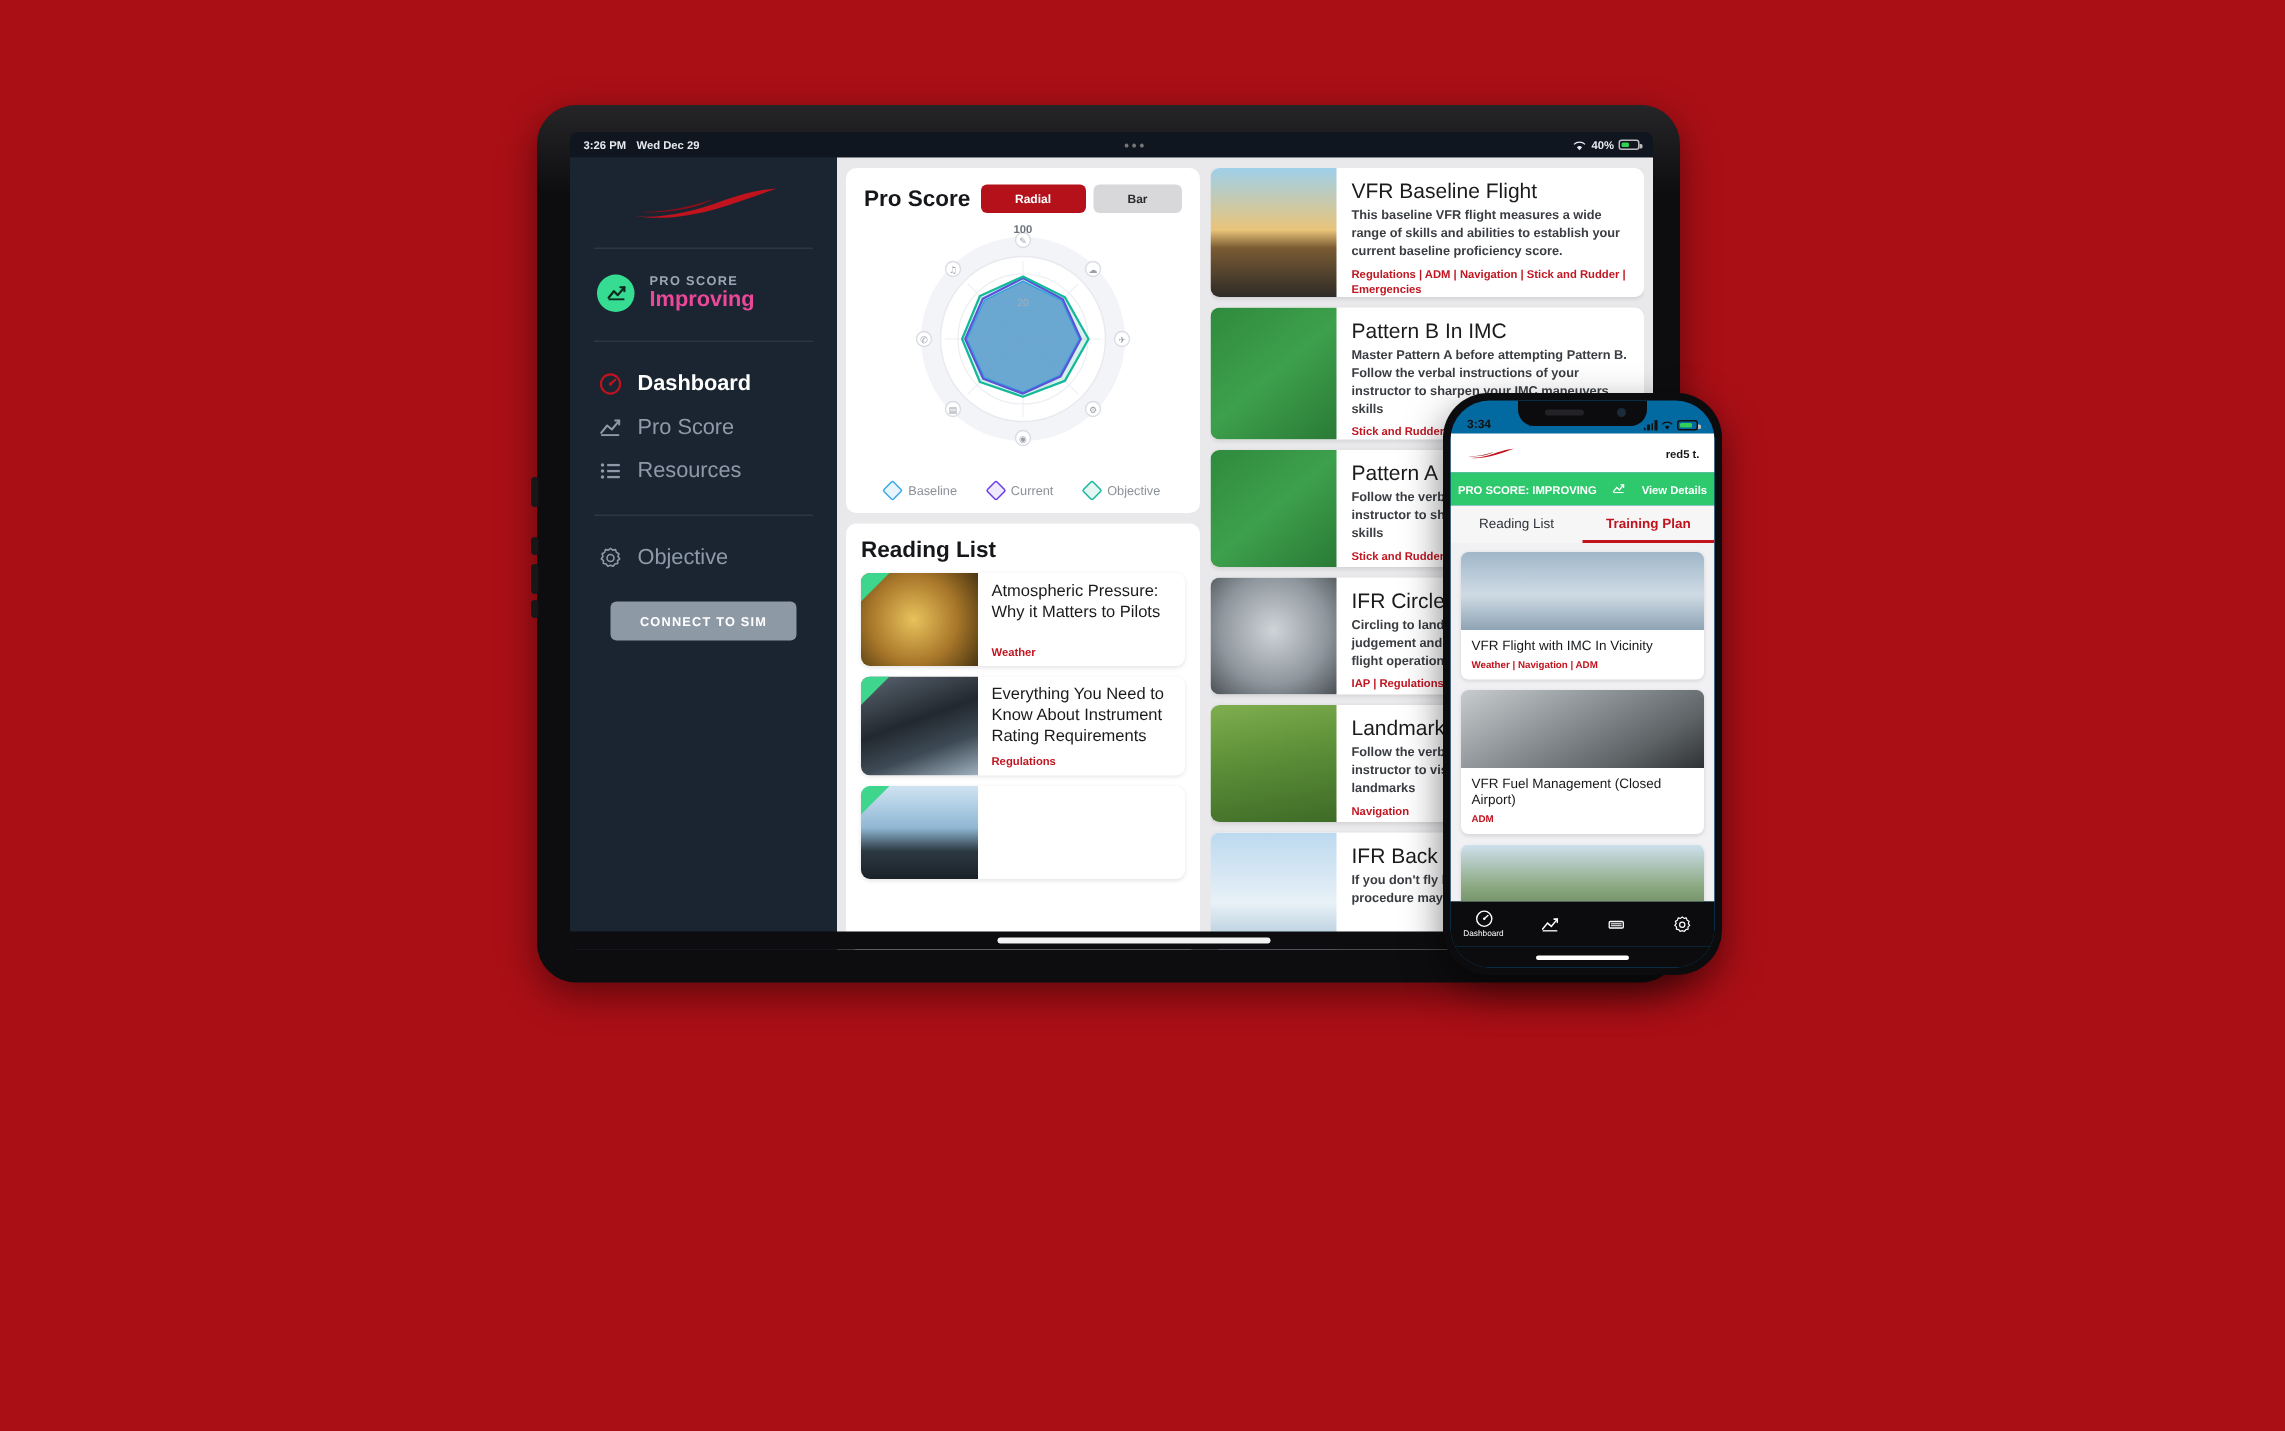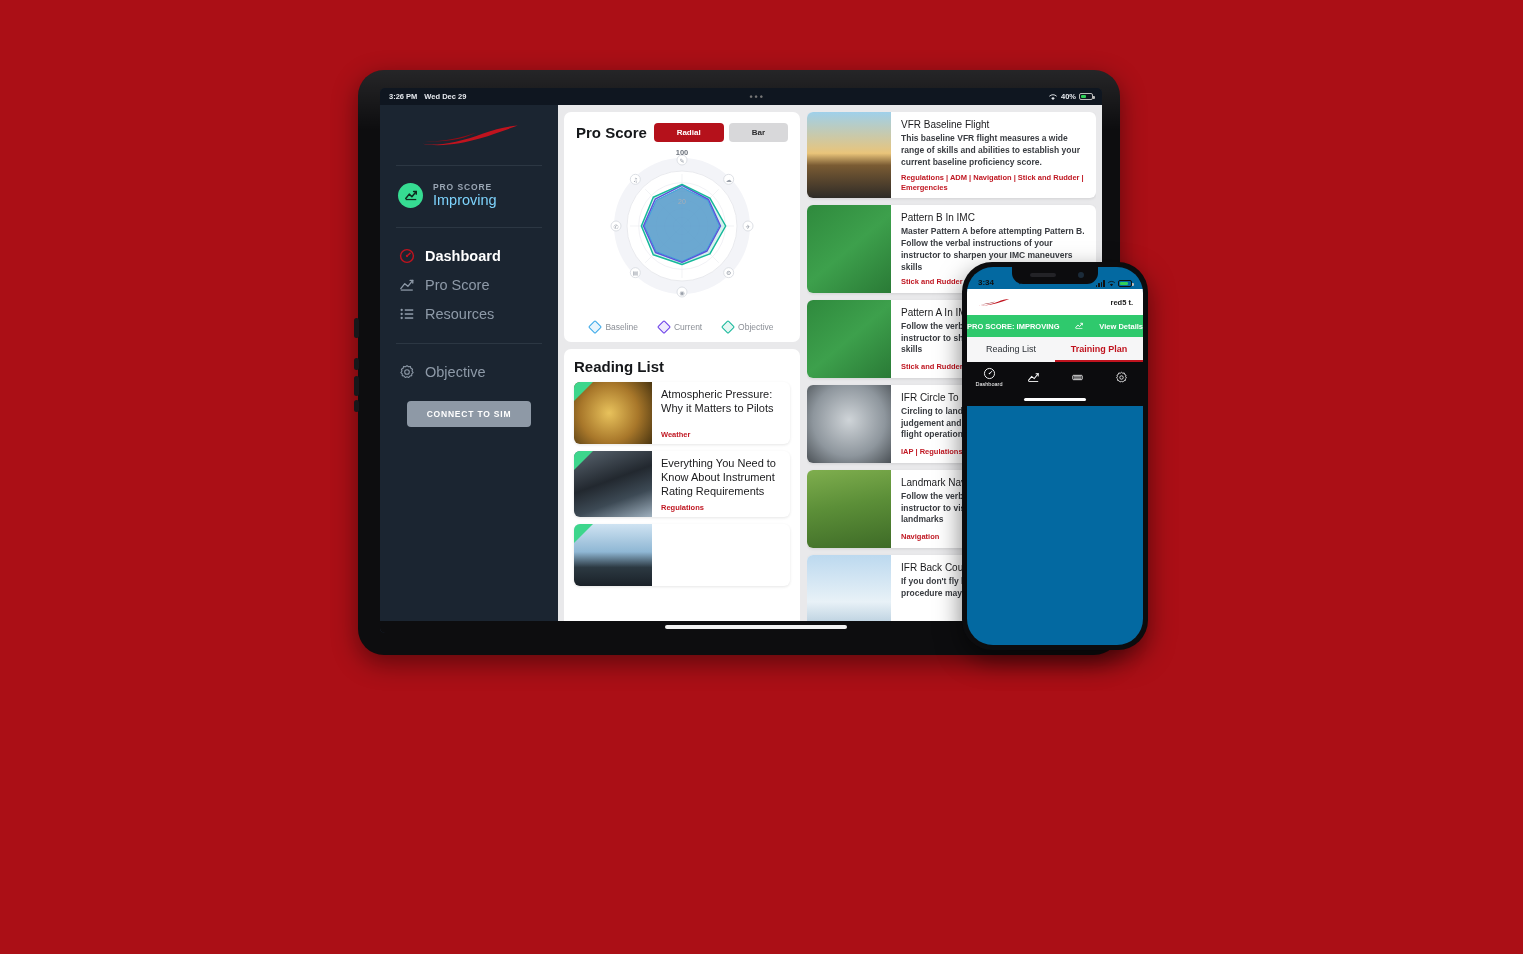--- a/index.html
+++ b/index.html
@@ -65,21 +65,21 @@
   }
   #brand-logo { height: 26px; margin: 4px 0 2px 4px; }
   .hr { height: 1px; background: #2c3743; margin: 14px 0; }
   #proscore-badge { display: flex; align-items: center; gap: 10px; padding: 2px 0 4px 2px; }
   .ps-circle {
     width: 25px; height: 25px; border-radius: 50%;
     background: #36dc92; display: flex; align-items: center; justify-content: center;
     flex: none;
   }
   .ps-label { font-size: 8.5px; font-weight: bold; color: #9aa6b4; letter-spacing: .9px; }
-  .ps-value { font-size: 14.5px; font-weight: normal; color: #7dd3fc; line-height: 1.15; }
+  .ps-value { font-size: 14.5px; font-weight: bold; color: #ec4899; line-height: 1.15; }
   .nav-item {
     display: flex; align-items: center; gap: 10px;
     padding: 6px 2px; font-size: 14.5px; color: #8e9aa8; cursor: pointer;
   }
   .nav-item.active { color: #ffffff; font-weight: bold; }
   .nav-ico { width: 17px; height: 17px; flex: none; display:flex; align-items:center; justify-content:center;}
   #connect-btn {
     margin: 14px auto 0 auto; width: 124px; padding: 8px 0;
     background: #8e99a6; color: #fff; border: none; border-radius: 4px;
     font-size: 8.5px; font-weight: bold; letter-spacing: .8px; cursor: pointer;
@@ -131,21 +131,21 @@
 
   
   #tt-head { padding: 9px 12px 8px; }
   #tt-sub { font-size: 9px; color: #9aa0a8; margin-top: 2px; }
   .task {
     display: flex; background: #fff; border-radius: 6px;
     box-shadow: 0 1px 3px rgba(0,0,0,.10); overflow: hidden; min-height: 78px;
   }
   .task .thumb { width: 84px; }
   .t-body { flex: 1; padding: 7px 9px 5px 10px; display: flex; flex-direction: column; min-width: 0; }
-  .t-title { font-size: 10px; color: #1b1b1d; }
+  .t-title { font-size: 14px; color: #1b1b1d; }
   .t-desc { font-size: 8.5px; color: #3a3d42; line-height: 1.4; margin-top: 3px; font-weight: bold; }
   .t-tags { font-size: 7.5px; font-weight: bold; color: #c01722; margin-top: auto; padding-top: 4px; line-height: 1.35; }
 
   
   #hscroll {
     position: absolute; left: 0; right: 0; bottom: 0; height: 12px;
     background: #0d0d0f; display: flex; align-items: center;
   }
   #hscroll i { display:block; height: 4px; background: #f2f2f2; border-radius: 2px; width: 182px; margin-left: 285px; }
 
@@ -174,21 +174,21 @@
   #ph-status .right { display: flex; align-items: center; gap: 2px; }
   .bars { display:inline-flex; align-items:flex-end; gap:1px; height:7px; }
   .bars i { width:1.5px; background:#111; border-radius:.5px; display:block;}
   #ph-head {
     height: 26px; display: flex; align-items: center; justify-content: space-between;
     padding: 0 10px; flex: none; background: #fff;
   }
   #ph-user { font-size: 7.5px; font-weight: bold; color: #1a1a1a; }
   #ph-green {
     background: #2fc96d; color: #fff; height: 22px; flex: none;
-    display: flex; align-items: center; justify-content: space-between; gap: 10px;
+    display: flex; align-items: center; justify-content: center; gap: 10px;
     font-size: 7.5px; font-weight: bold;
   }
   #ph-tabs { display: flex; flex: none; background: #f6f6f7; }
   .ph-tab {
     flex: 1; text-align: center; padding: 7px 0 6px; font-size: 9px;
     color: #2e3238; cursor: pointer;
   }
   .ph-tab.active { color: #c0131e; font-weight: bold; border-bottom: 2px solid #c0131e; }
   #ph-list { flex: 1; overflow: hidden; background: #f1f1f3; padding: 6px 7px; }
   .ph-card { background: #fff; border-radius: 5px; overflow: hidden; margin-bottom: 7px; box-shadow: 0 1px 3px rgba(0,0,0,.12); }
@@ -533,20 +533,39 @@
           </svg>
       </span>
       <span>View Details</span>
     </div>
 
     <div id="ph-tabs">
       <div class="ph-tab">Reading List</div>
       <div class="ph-tab active">Training Plan</div>
     </div>
 
+    <div id="ph-list">
+        <div class="ph-card">
+          <div class="ph-img" style="background-image:linear-gradient(180deg,#9fb7c9 0%,#cfdbe4 55%,#8ea3b4 100%)"></div>
+          <div class="ph-tx">
+            <div class="ph-title">VFR Flight with IMC In Vicinity</div>
+            <div class="ph-tags">Weather | Navigation | ADM</div>
+          </div>
+        </div>
+        <div class="ph-card">
+          <div class="ph-img" style="background-image:linear-gradient(150deg,#c8ccce,#8d9397 40%,#5d6265 75%,#2f3234)"></div>
+          <div class="ph-tx">
+            <div class="ph-title">VFR Fuel Management (Closed Airport)</div>
+            <div class="ph-tags">ADM</div>
+          </div>
+        </div>
+        <div class="ph-card">
+          <div class="ph-img" style="background-image:linear-gradient(180deg,#cfe0ee 0%,#8aa87f 55%,#5d7a52 100%)"></div>
+        </div>
+      </div>
 
     <div id="ph-nav">
       <div class="ph-nav-item">
         <svg width="13" height="13" viewBox="0 0 18 18">
             <circle cx="9" cy="9" r="7" stroke="#fff" stroke-width="1.3" fill="none"></circle>
             <path d="M9 9 L12.4 6" stroke="#fff" stroke-width="1.3" stroke-linecap="round"></path>
             <circle cx="9" cy="9" r="1.1" fill="#fff"></circle>
           </svg>
         <span>Dashboard</span>
       </div>

